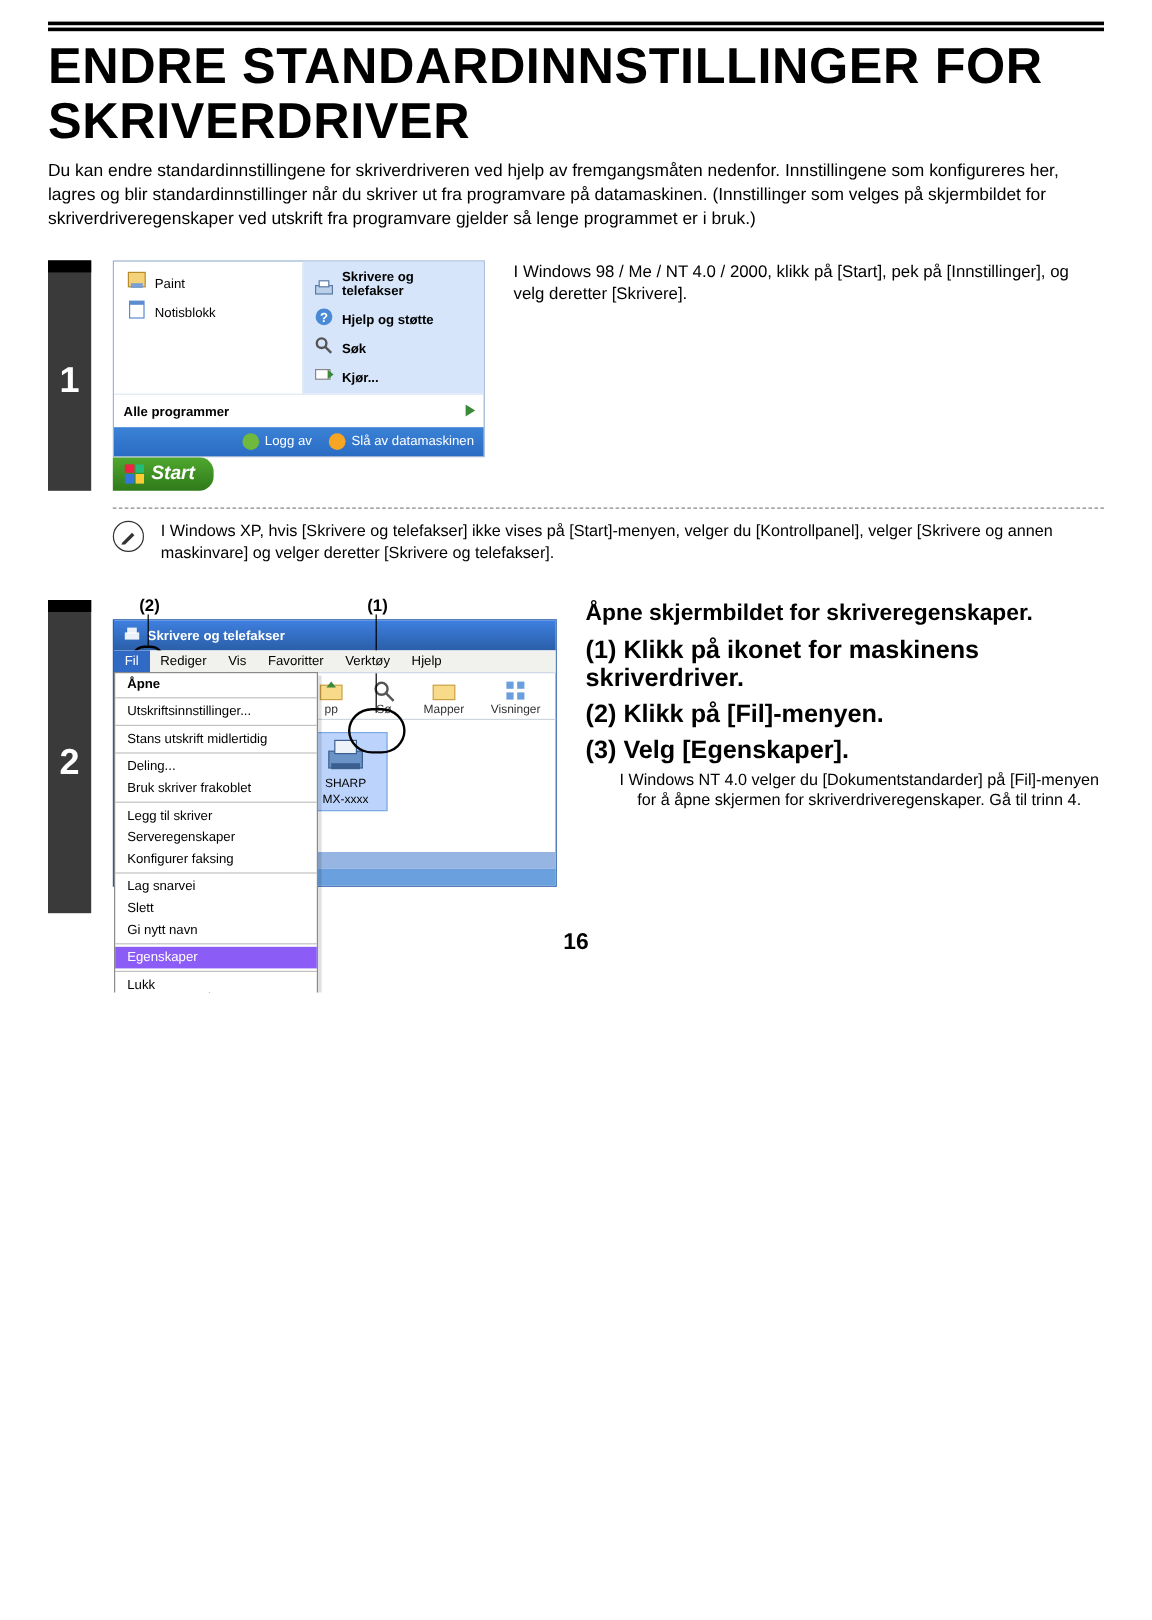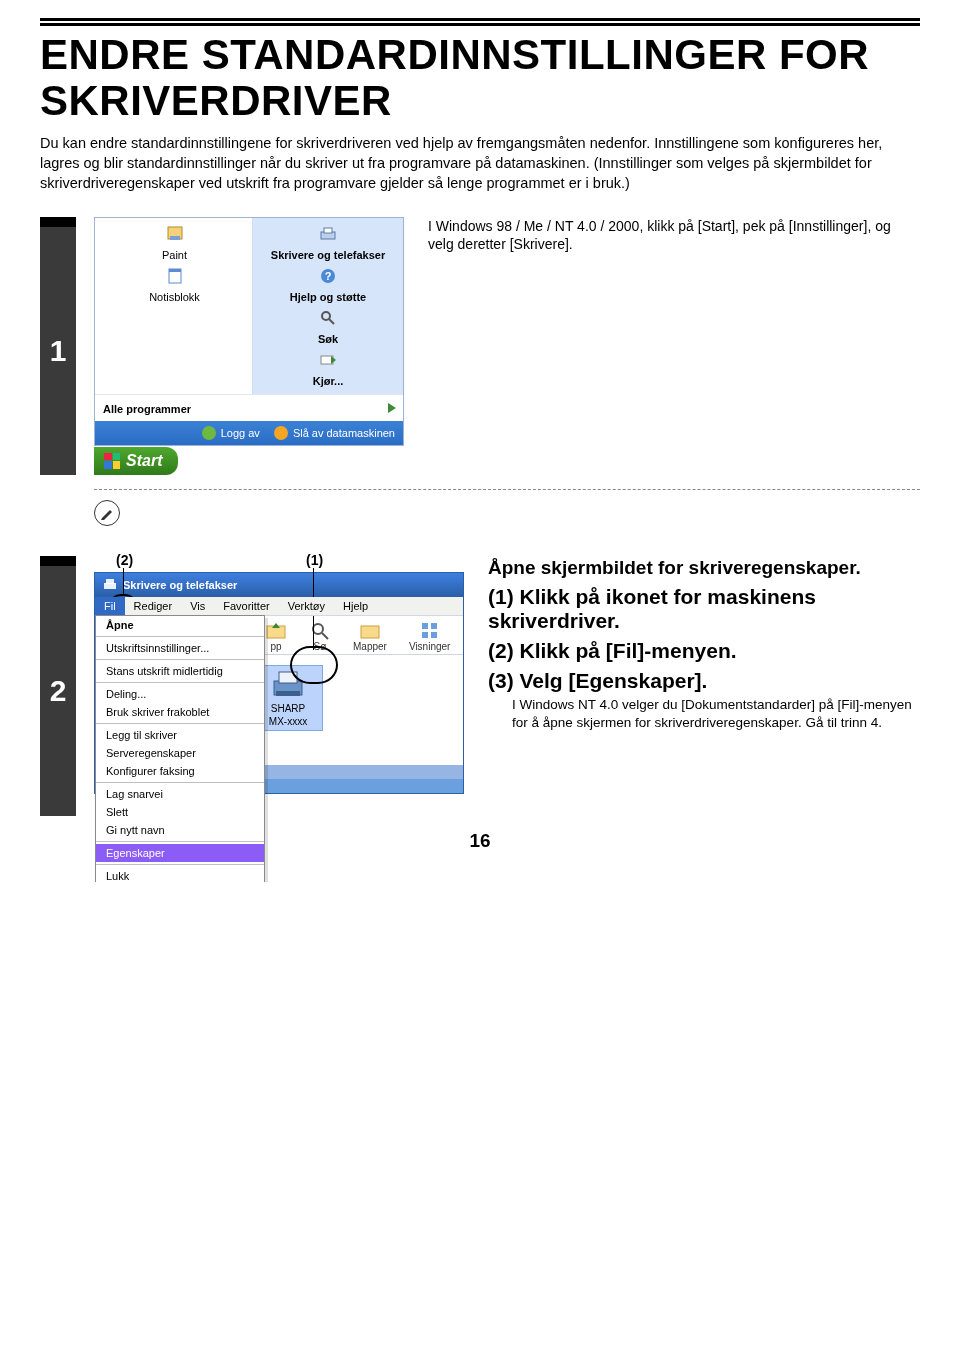--- a/index.html
+++ b/index.html
@@ -74,21 +74,21 @@
   .sm-left {
     flex: 1;
     padding: 4px 6px 4px 8px;
     border-right: 1px solid #cfdff2;
   }
   .sm-right {
     width: 150px;
     background: #d6e5fa;
     padding: 4px 6px;
   }
-  .sm-item { display:flex; align-items:center; gap:6px; padding:3px 2px;flex-direction:column; }
+  .sm-item { display:flex; align-items:flex-end; gap:6px; padding:3px 2px; }
   .sm-item .ic { width:18px; height:18px; display:inline-flex; align-items:center; justify-content:center; font-size:12px;}
   .sm-right .sm-item { font-weight: 700; }
   .sm-allprog {
     font-weight: 700;
     padding: 6px 4px 4px 8px;
     border-top: 1px solid #dfe6ef;
     display:flex; align-items:center; justify-content:space-between;
   }
   .sm-bottom {
     background: linear-gradient(#3b82d6,#2a6cc4);
@@ -300,20 +300,21 @@
     </div>
   </div>
 </div>
 
 <div class="note-row">
   <div class="pencil-badge">
     <svg width="14" height="14">
         <path d="M2 12 L10 4 L12 6 L4 14 L1 14 Z" fill="#333"></path>
       </svg>
   </div>
+  <div>I Windows XP, hvis [Skrivere og telefakser] ikke vises på [Start]-menyen, velger du [Kontrollpanel], velger [Skrivere og annen maskinvare] og velger deretter [Skrivere og telefakser].</div>
 </div>
 
 <div class="step-block step2">
   <div class="step-num-col">2</div>
   <div class="step-body">
     <div class="shot-col">
       <div class="shot2-wrap">
 
         <span class="callout-lbl" style="left:20px; top:-4px;">(2)</span>
         <span class="callout-lbl" style="left:210px; top:-4px;">(1)</span>
@@ -414,18 +415,18 @@
         <div class="callout-line" style="left:80px; top:310px; width:1px; height:38px;"></div>
       </div>
       <div class="lbl3">(3)</div>
     </div>
 
     <div class="text-col">
       <div class="step-heading">Åpne skjermbildet for skriveregenskaper.</div>
       <div class="sub-bold">(1) Klikk på ikonet for maskinens skriverdriver.</div>
       <div class="sub-bold">(2) Klikk på [Fil]-menyen.</div>
       <div class="sub-bold">(3) Velg [Egenskaper].</div>
-      <div class="sub-para" style="margin-top:2px; margin-left:24px;">I Windows NT 4.0 velger du [Dokumentstandarder] på [Fil]-menyen for å åpne skjermen for skriverdriveregenskaper. Gå til trinn 4.</div>
+      <div class="sub-para" style="margin-top:2px; margin-left:24px;text-align:center;">I Windows NT 4.0 velger du [Dokumentstandarder] på [Fil]-menyen for å åpne skjermen for skriverdriveregenskaper. Gå til trinn 4.</div>
     </div>
   </div>
 </div>
 
 <div class="pagenum">16</div>
 
 </body></html>

